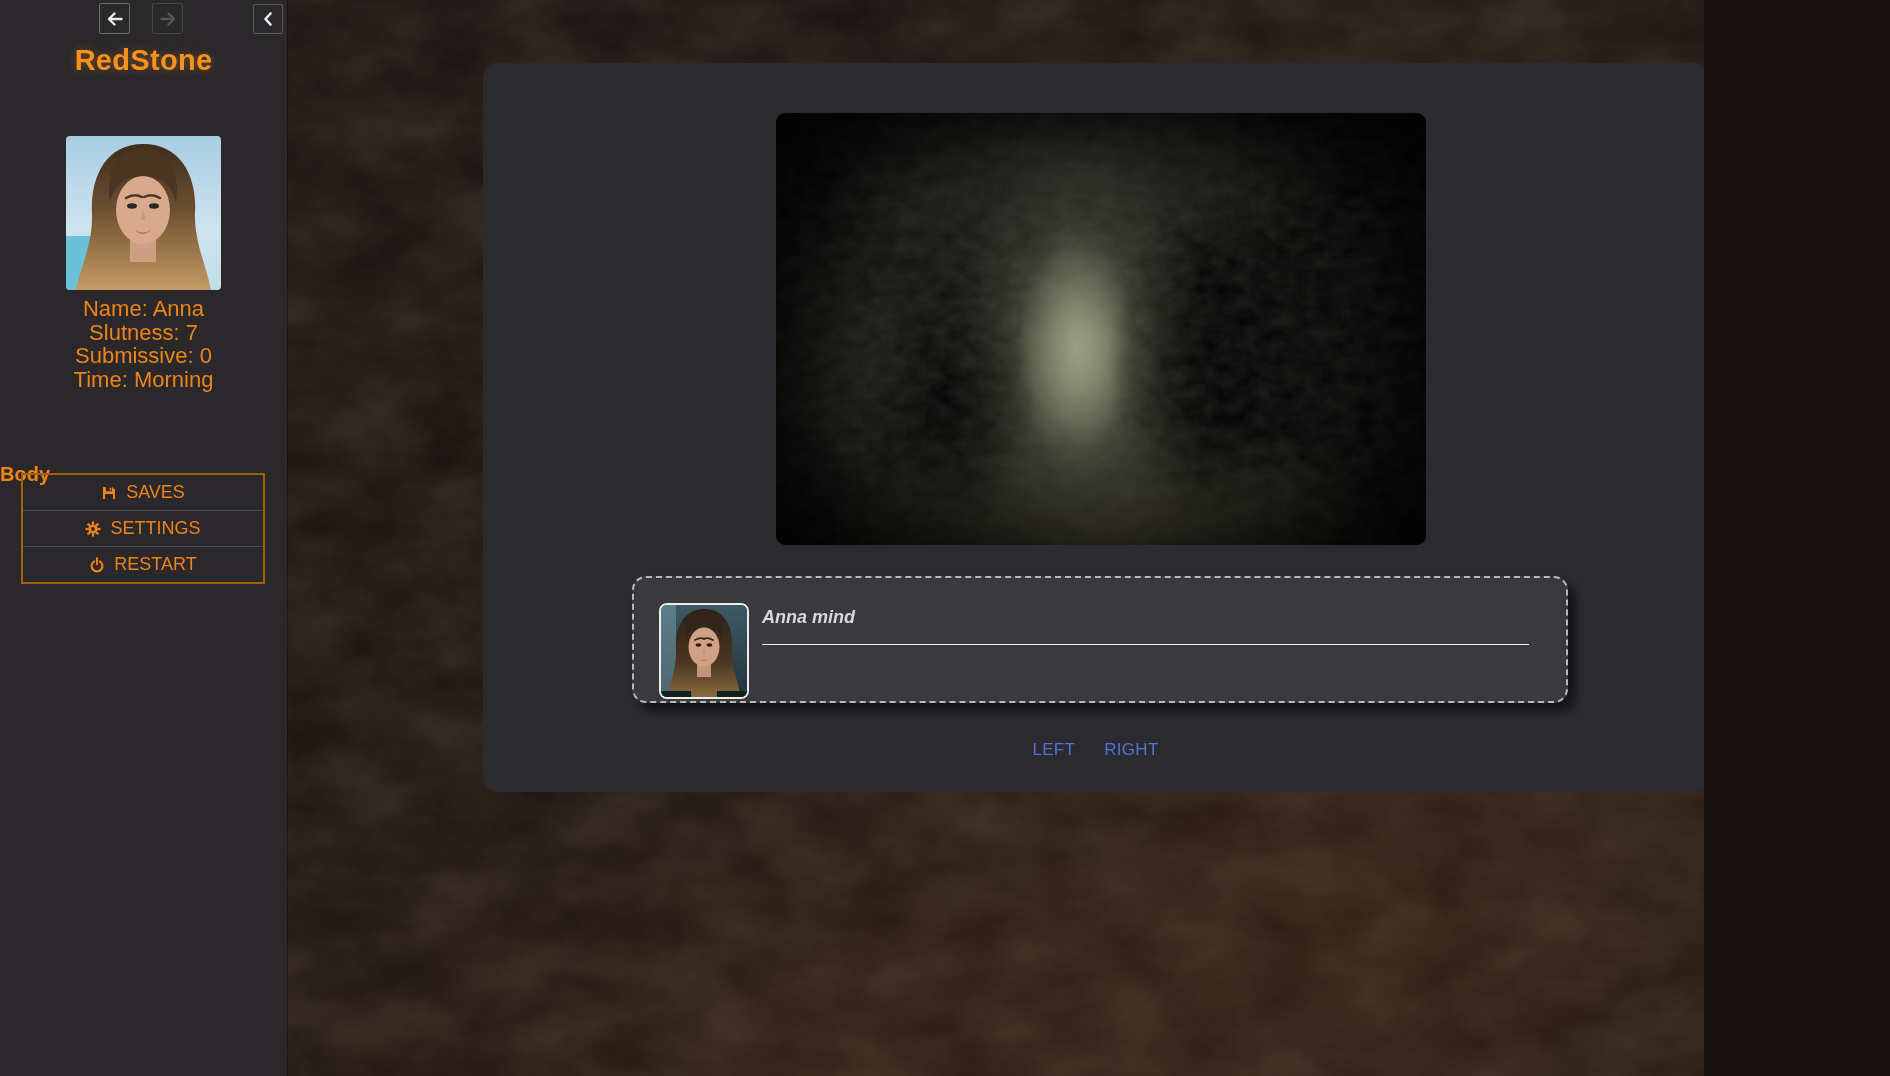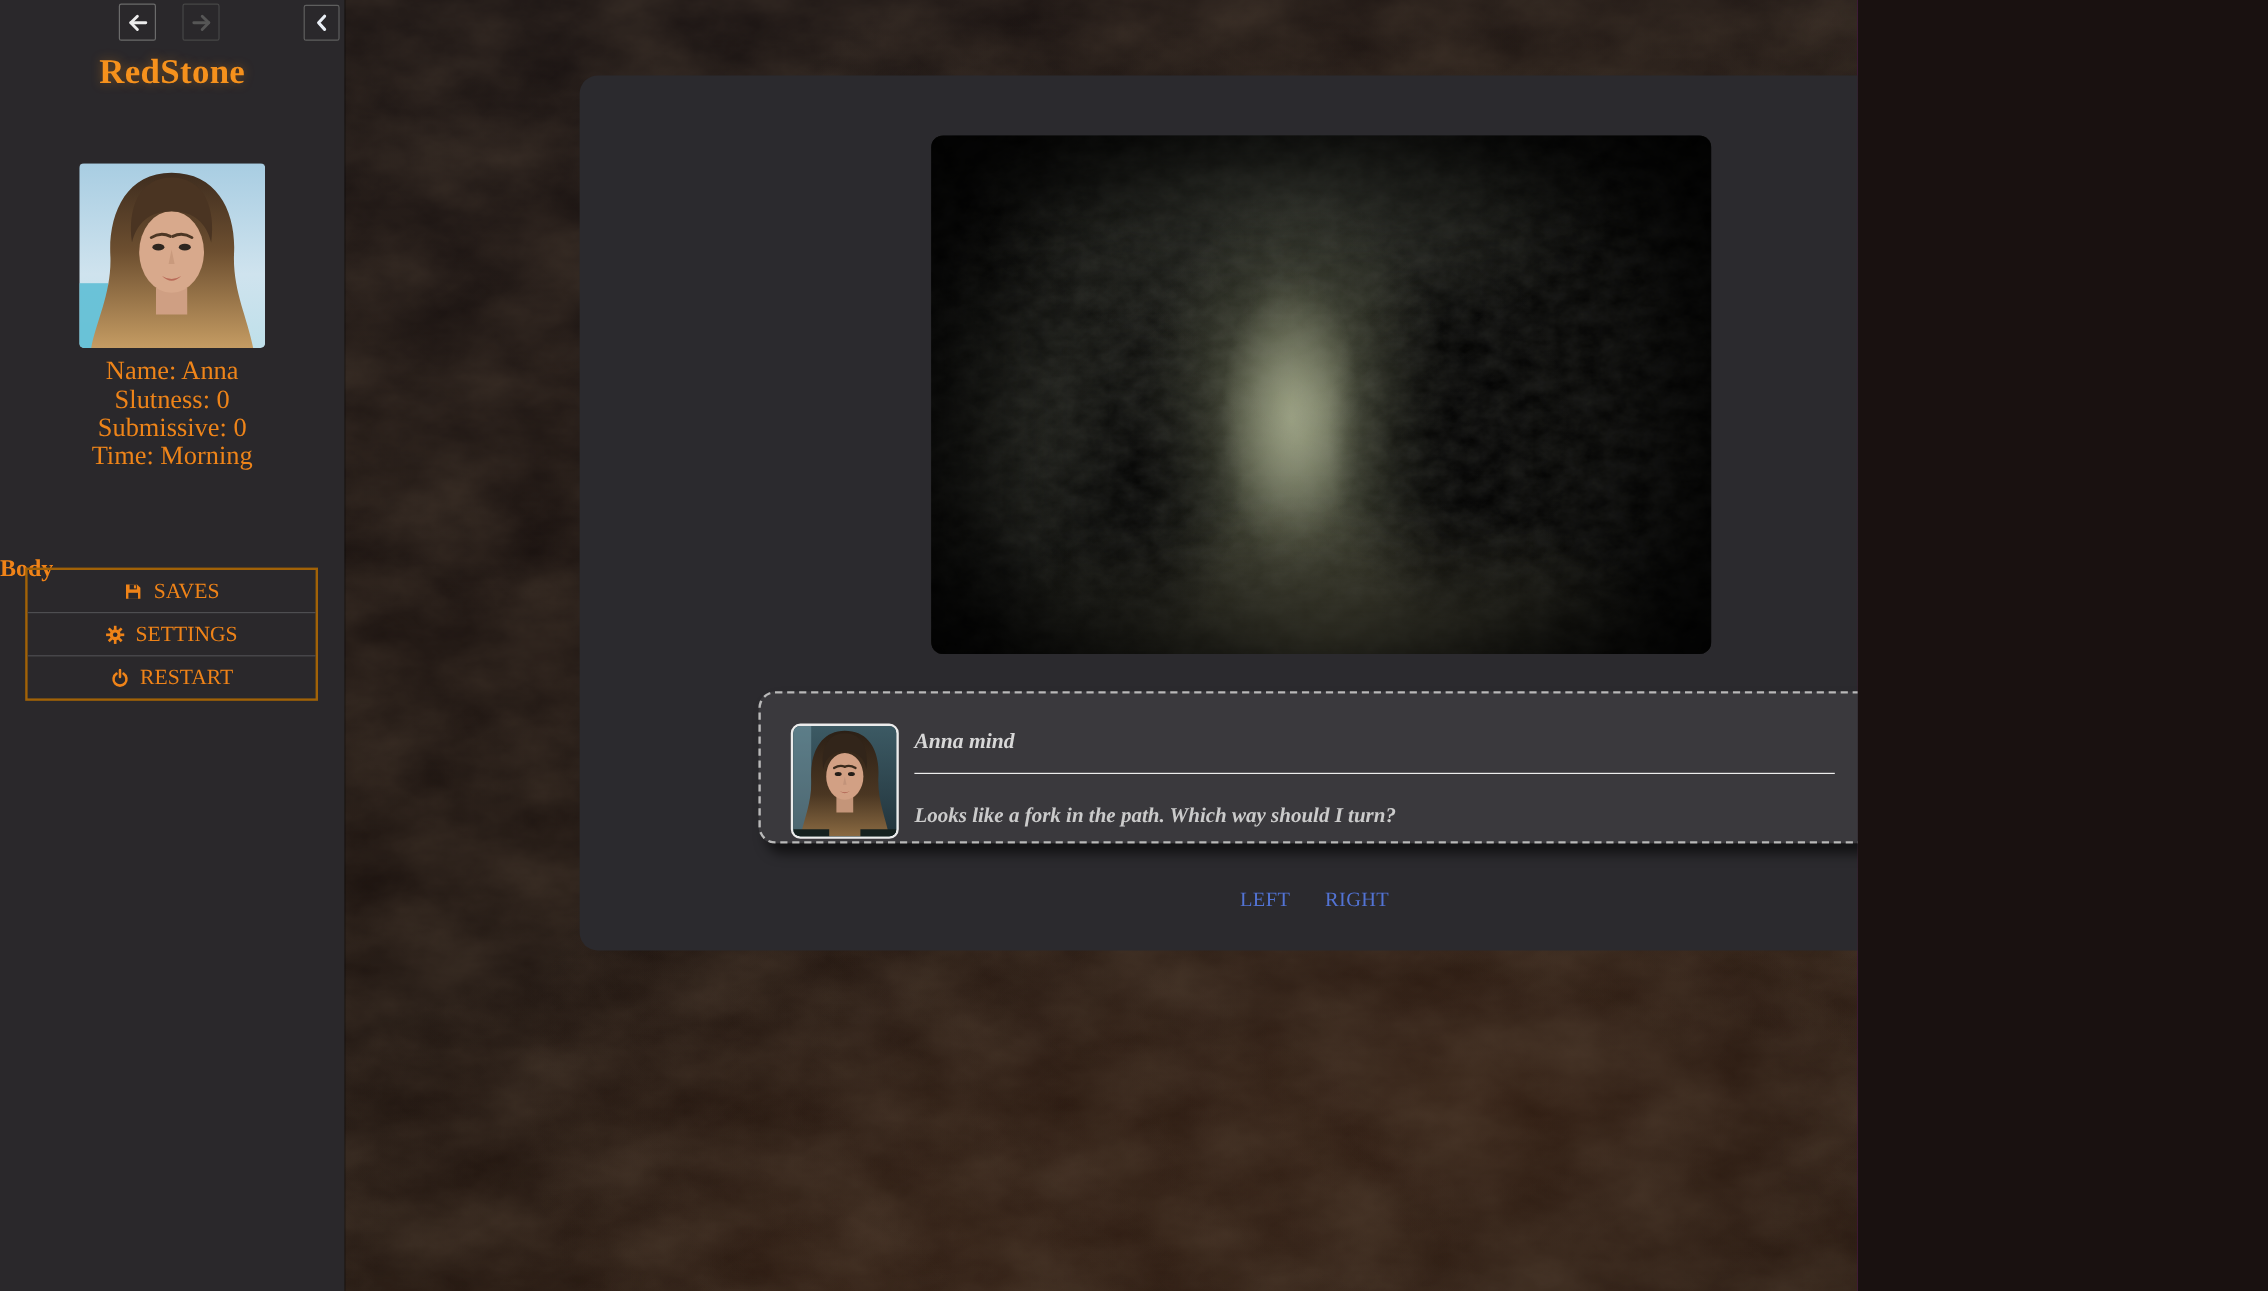--- a/index.html
+++ b/index.html
@@ -1,17 +1,17 @@
 <!DOCTYPE html>
 <html><head>
 <meta charset="utf-8">
 <style>
   html,body{margin:0;padding:0;background:#191110;}
-  .stage{position:relative;width:1548px;height:1076px;overflow:hidden;
-         font-family:Liberation Serif, serif;background:#701a75;}
+  .stage{position:relative;width:1704px;height:1076px;overflow:hidden;
+         font-family:Liberation Sans, sans-serif;background:#701a75;}
 
   
   .page-bg{position:absolute;inset:0;
     background:
       radial-gradient(1100px 700px at 82% 28%, rgba(64,46,28,.38), transparent 65%),
       radial-gradient(1300px 800px at 80% 85%, rgba(92,54,30,.34), transparent 62%),
       radial-gradient(900px 520px at 45% 100%, rgba(74,42,24,.28), transparent 60%),
       radial-gradient(700px 400px at 98% 55%, rgba(60,40,22,.30), transparent 70%),
       linear-gradient(#161010,#1c120d);}
   .bg-noise{position:absolute;inset:0;width:100%;height:100%;opacity:.5;pointer-events:none;}
@@ -131,21 +131,21 @@
         <path d="M94 62 q-8 -5 -16 -1" stroke="#4c3624" stroke-width="2.4" fill="none" stroke-linecap="round"></path>
         <ellipse cx="66" cy="70" rx="5" ry="2.8" fill="#2e2620"></ellipse>
         <ellipse cx="88" cy="70" rx="5" ry="2.8" fill="#2e2620"></ellipse>
         <path d="M77 72 l-2.5 12 h5 Z" fill="#c99a7d"></path>
         <path d="M69 94 q8 5 16 0 q-8 8 -16 0 Z" fill="#b96a58"></path>
       </svg>
     </div>
 
     <div class="stats">
       <div>Name: Anna</div>
-      <div>Slutness: 0</div>
+      <div>Slutness: 7</div>
       <div>Submissive: 0</div>
       <div>Time: Morning</div>
     </div>
 
     <div class="body-link">Body</div>
 
     <ul class="menu">
       <li>
         <svg width="16" height="16" viewBox="0 0 16 16">
           <path d="M2 2 h9.2 l2.8 2.8 V14 H2 Z" fill="#ef8318"></path>
@@ -264,21 +264,20 @@
           <ellipse cx="37.5" cy="40" rx="2.9" ry="1.7" fill="#241d18"></ellipse>
           <ellipse cx="48.5" cy="40" rx="2.9" ry="1.7" fill="#241d18"></ellipse>
           <path d="M43 42 l-1.5 7 h3 Z" fill="#c2937a"></path>
           <path d="M38.5 54 q4.5 2.6 9 0 q-4.5 4 -9 0 Z" fill="#b06454"></path>
           <path d="M0 86 h30 v6 h-30 Z M56 86 h30 v6 h-30 Z" fill="#15211f"></path>
         </svg>
       </div>
       <div class="d-body">
         <div class="speaker">Anna mind</div>
         <hr class="d-rule">
-        <div class="d-text">Looks like a fork in the path. Which way should I turn?</div>
       </div>
     </div>
 
     <div class="choices">
       <a class="choice">LEFT</a>
       <a class="choice">RIGHT</a>
     </div>
 
   </main>
 </div>

